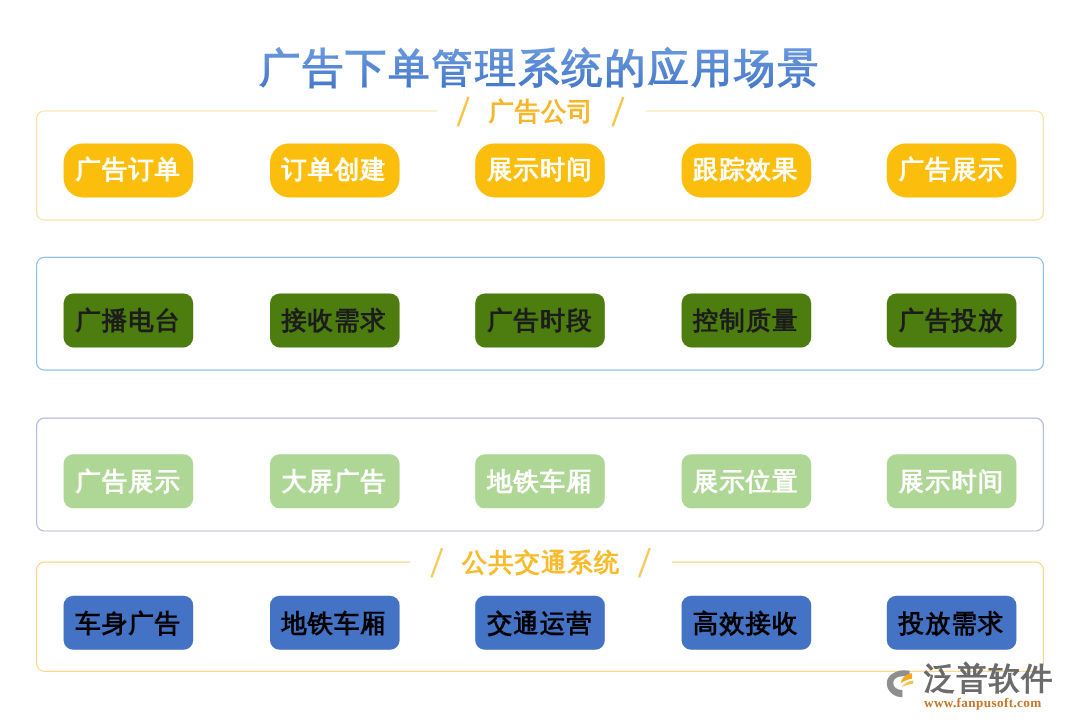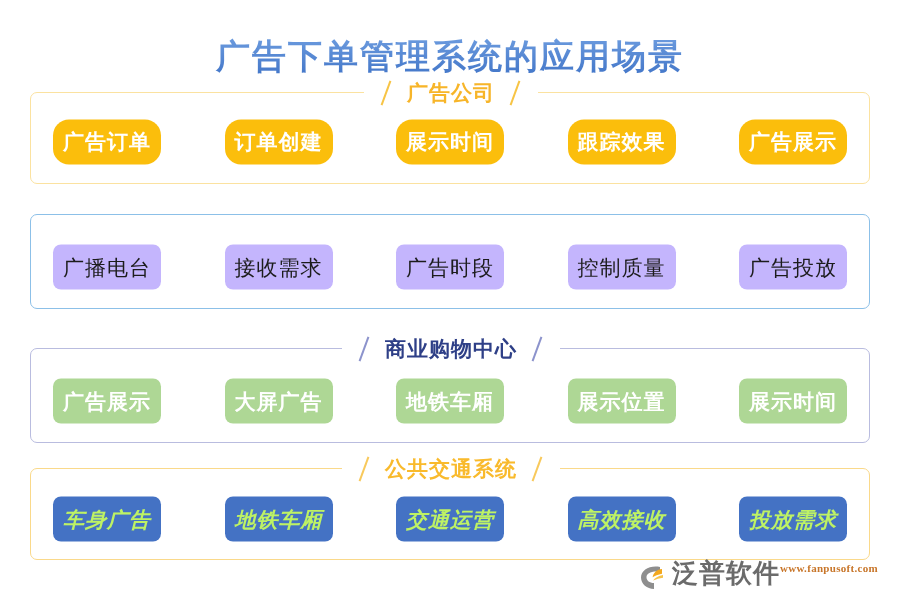--- a/index.html
+++ b/index.html
@@ -133,45 +133,45 @@
     font-weight: bold;
     letter-spacing: 1px;
     white-space: nowrap;
     box-sizing: border-box;
     padding: 0 10px;
   }
 
   
   .s1 .pill { background: #fbbe0c; color: #ffffff; border-radius: 16px; }
   
-  .s2 .pill { background: #c4b5fd; color: #1c1c1c; font-weight: normal; }
+  .s2 .pill { background: #4d7c0f; color: #1c1c1c; font-weight: bold; }
   
   .s3 .pill { background: #aed795; color: #ffffff; }
   
-  .s4 .pill { background: #4472c4; color: #bef264; font-style: italic; }
+  .s4 .pill { background: #4472c4; color: #000000; }
 
   
   .logo {
     position: absolute;
     right: 22px;
     bottom: 8px;
     display: flex;
     align-items: flex-start;
     gap: 4px;
   }
   .logo-mark {
     width: 30px;
     height: 30px;
     position: relative;
     flex: 0 0 auto;
     margin-top: 2px;
   }
   .logo-text-wrap {
     display: flex;
-    flex-direction: row;
+    flex-direction: column;
     align-items: flex-start;
     line-height: 1;
     text-align: center;
   }
   .logo-name {
     font-size: 26px;
     font-weight: bold;
     color: #6b6b6b;
     letter-spacing: 1px;
     font-family: "Liberation Sans", "DejaVu Sans", sans-serif;
@@ -213,27 +213,20 @@
     <div class="items">
       <div class="pill">广播电台</div>
       <div class="pill">接收需求</div>
       <div class="pill">广告时段</div>
       <div class="pill">控制质量</div>
       <div class="pill">广告投放</div>
     </div>
   </div>
 
   <div class="section s3" style="border-color: rgb(185, 188, 223);">
-    <div class="sec-head">
-      <span class="gap">
-        <span class="slash"></span>
-        <span class="sec-title">商业购物中心</span>
-        <span class="slash"></span>
-      </span>
-    </div>
     <div class="items">
       <div class="pill">广告展示</div>
       <div class="pill">大屏广告</div>
       <div class="pill">地铁车厢</div>
       <div class="pill">展示位置</div>
       <div class="pill">展示时间</div>
     </div>
   </div>
 
   <div class="section s4" style="border-color: rgb(250, 217, 138);">

